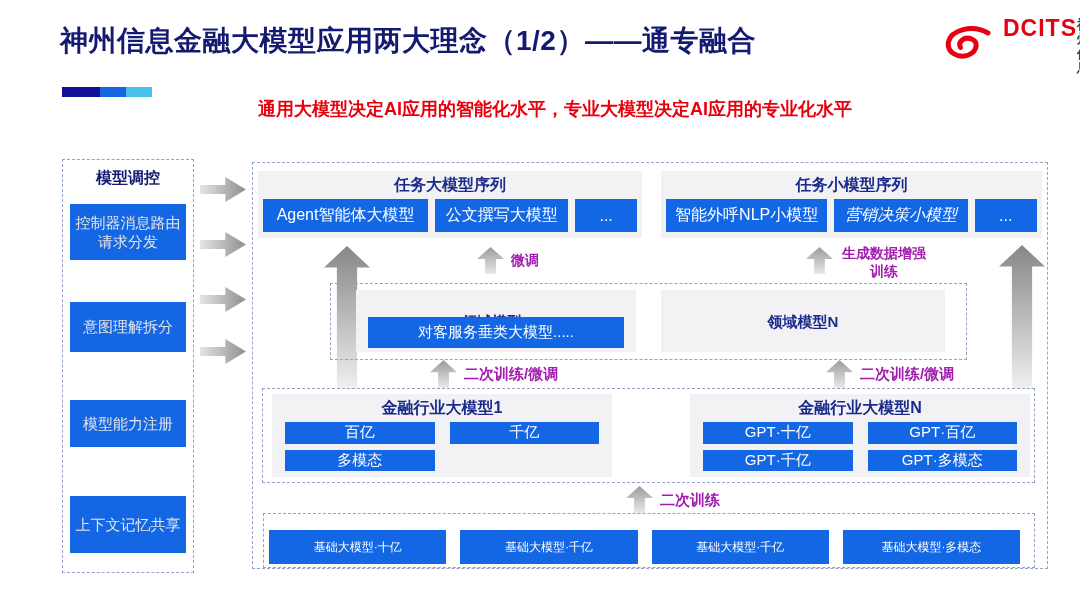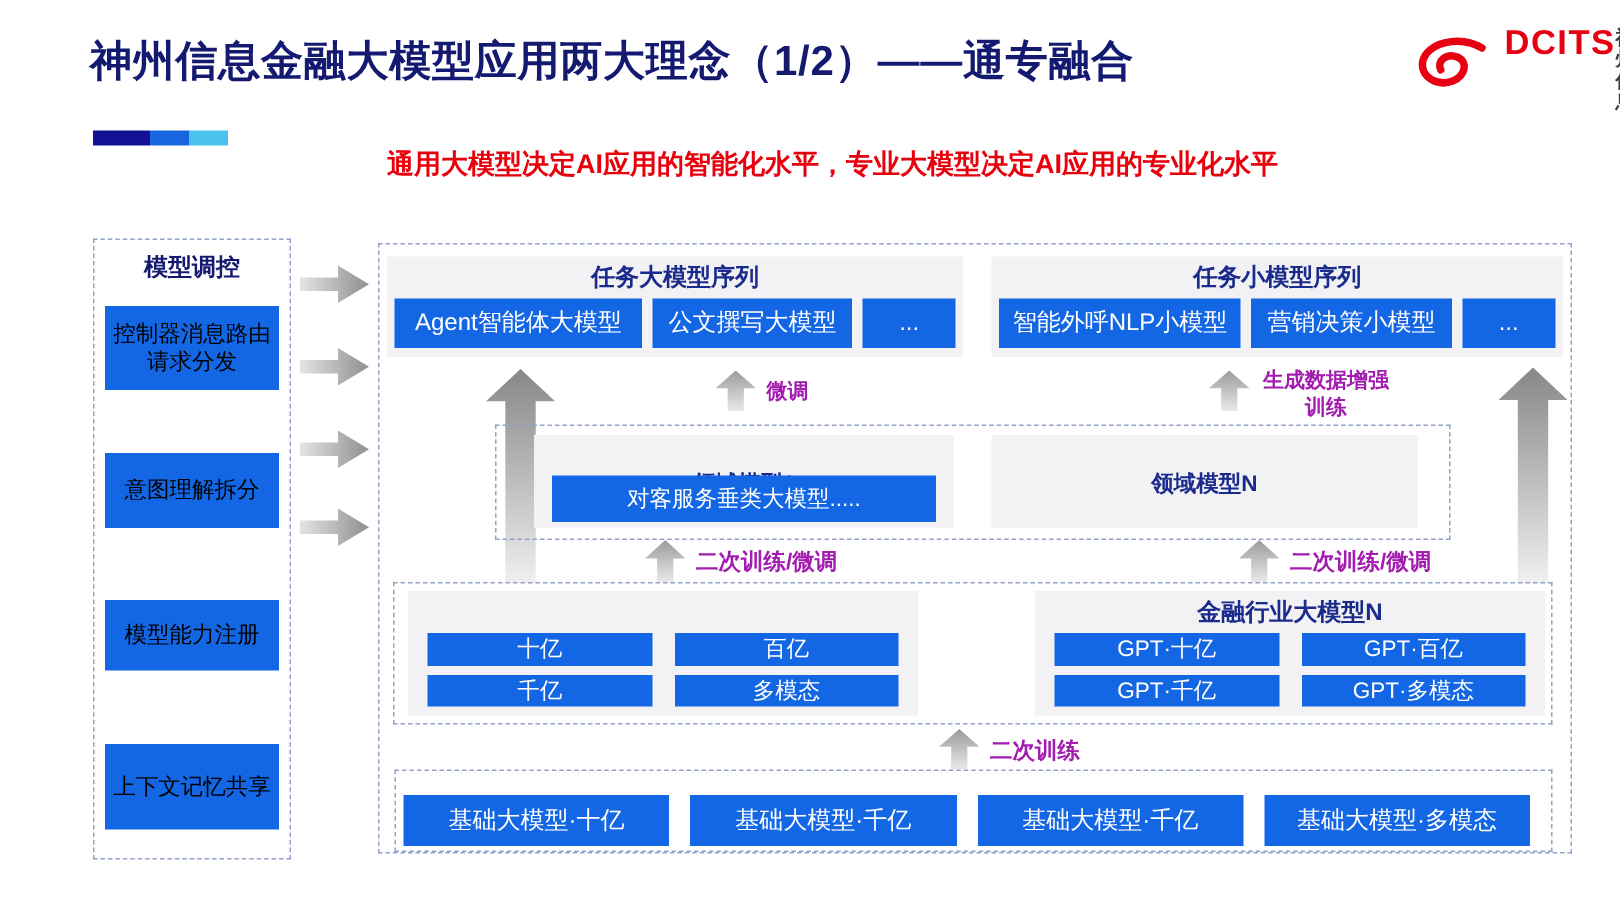--- a/index.html
+++ b/index.html
@@ -20,21 +20,21 @@
   .logo-txt { display:flex; line-height:1.1; }
   .logo-brand { font-size:23px; font-weight:bold; color:#e60012; letter-spacing:1px; }
   .logo-cn { font-size:13px; font-weight:bold; color:#3b3b45; letter-spacing:3.5px; margin-top:2px; }
 
   
   .dashed { border:1px dashed #93a2c9; background:transparent; }
 
   
   .sidebar { left:62px; top:159px; width:132px; height:414px; }
   .sidebar-title { position:absolute; top:8px; left:0; right:0; text-align:center; font-size:16px; font-weight:bold; color:#141a70; }
-  .side-btn { position:absolute; left:7px; width:116px; background:#1366e4; color:#000000;
+  .side-btn { position:absolute; left:7px; width:116px; background:#1366e4; color:#e5e5e5;
               display:flex; align-items:center; justify-content:center; text-align:center;
               font-size:15px; line-height:1.3; padding:2px; }
   .sb1 { top:44px; height:56px; }
   .sb2 { top:142px; height:50px; }
   .sb3 { top:240px; height:47px; }
   .sb4 { top:336px; height:57px; }
 
   
   .r-arrow { width:46px; height:25px;
     clip-path:polygon(0 32%, 55% 32%, 55% 0, 100% 50%, 55% 100%, 55% 68%, 0 68%);
@@ -70,21 +70,21 @@
 
   .industry-box { left:262px; top:388px; width:773px; height:95px; }
   .panel-f1 { left:272px; top:394px; width:340px; height:83px; }
   .panel-fn { left:690px; top:394px; width:340px; height:83px; }
   .f-grid { position:absolute; left:13px; right:13px; top:28px; bottom:6px;
             display:grid; grid-template-columns:1fr 1fr; gap:6px 15px; }
   .f-grid .blue-btn { font-size:15px; }
 
   .base-box { left:263px; top:513px; width:772px; height:55px; }
   .base-row { position:absolute; left:5px; right:14px; top:16px; height:34px; display:flex; gap:14px; }
-  .base-row .blue-btn { flex:1; font-size:16px; }
+  .base-row .blue-btn { flex:1; font-size:12px; }
 </style>
 </head>
 <body>
 
 <div id="page">
 
   <div class="abs page-title">神州信息金融大模型应用两大理念（1/2）——通专融合</div>
   <div class="abs grad-bar">
     <span class="g1"></span>
     <span class="g2"></span>
@@ -124,21 +124,21 @@
       <div class="blue-btn" style="flex:1.55;">Agent智能体大模型</div>
       <div class="blue-btn" style="flex:1.25;">公文撰写大模型</div>
       <div class="blue-btn" style="flex:0.58;">...</div>
     </div>
   </div>
 
   <div class="panel panel-tr">
     <div class="panel-title">任务小模型序列</div>
     <div class="btn-row">
       <div class="blue-btn" style="flex:1.55;">智能外呼NLP小模型</div>
-      <div class="blue-btn" style="flex:1.28;">营销决策小模型</div>
+      <div class="blue-btn" style="flex:1.28;font-style:italic;">营销决策小模型</div>
       <div class="blue-btn" style="flex:0.6;">...</div>
     </div>
   </div>
 
   <div class="abs tall-arrow" style="left:324px; top:246px; height:143px;"></div>
   <div class="abs tall-arrow" style="left:999px; top:245px; height:144px;"></div>
 
   <div class="abs up-arrow" style="left:477px; top:247px;"></div>
   <div class="abs flow-label" style="left:511px; top:252px;">微调</div>
 
@@ -154,22 +154,22 @@
     <div class="panel-title sm">领域模型N</div>
   </div>
 
   <div class="abs up-arrow" style="left:430px; top:360px; height:28px;"></div>
   <div class="abs flow-label lg" style="left:464px; top:365px;">二次训练/微调</div>
   <div class="abs up-arrow" style="left:826px; top:360px; height:28px;"></div>
   <div class="abs flow-label lg" style="left:860px; top:365px;">二次训练/微调</div>
 
   <div class="abs dashed industry-box"></div>
   <div class="panel panel-f1">
+    <div class="panel-title">金融行业大模型1</div>
     <div class="f-grid">
-      <div class="blue-btn">十亿</div>
       <div class="blue-btn">百亿</div>
       <div class="blue-btn">千亿</div>
       <div class="blue-btn">多模态</div>
     </div>
   </div>
   <div class="panel panel-fn">
     <div class="panel-title">金融行业大模型N</div>
     <div class="f-grid">
       <div class="blue-btn">GPT·十亿</div>
       <div class="blue-btn">GPT·百亿</div>

